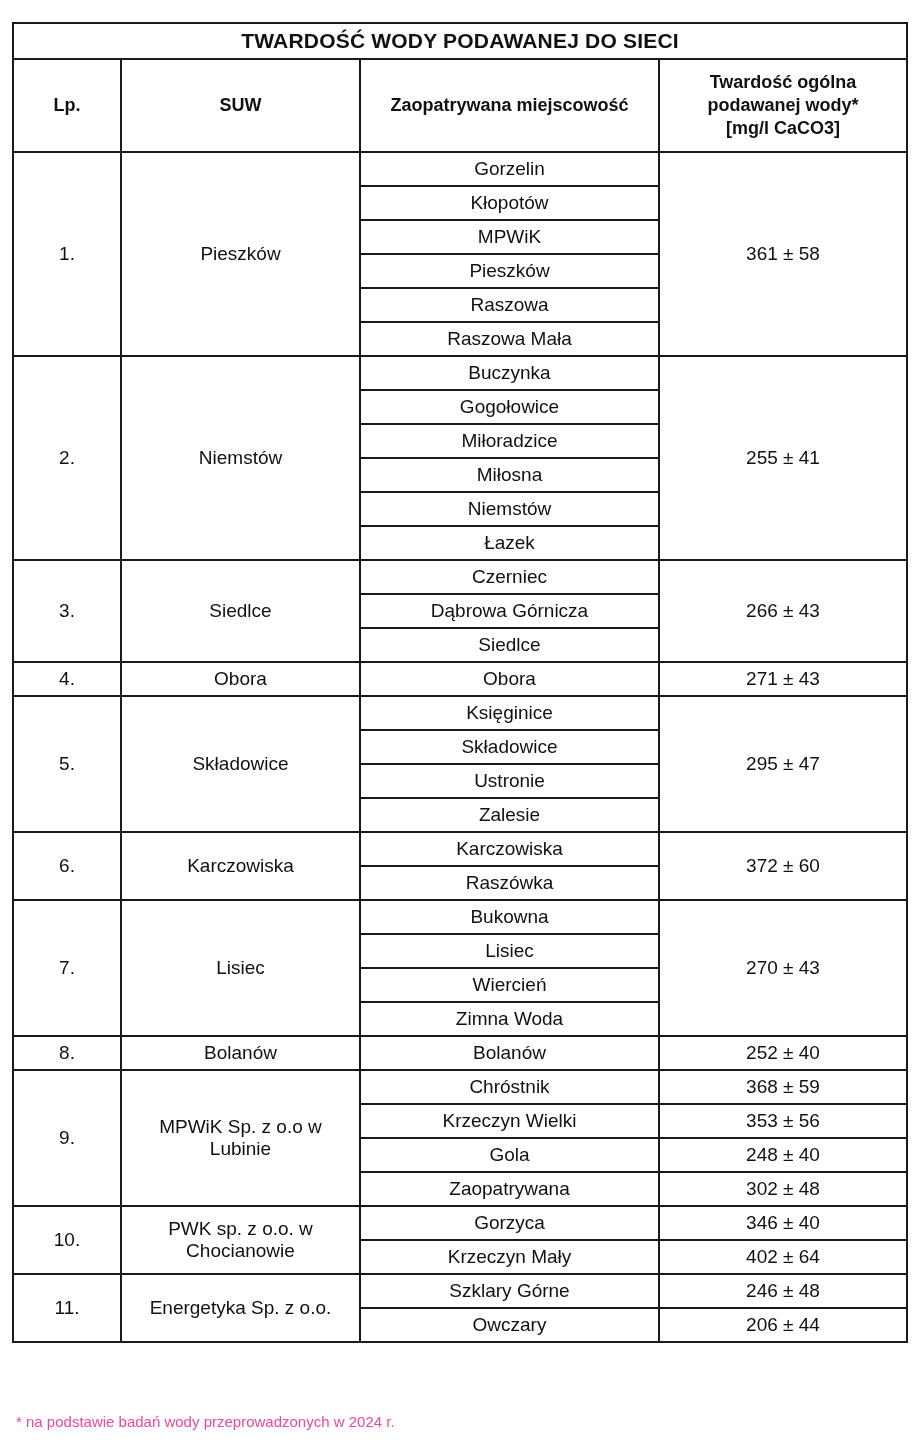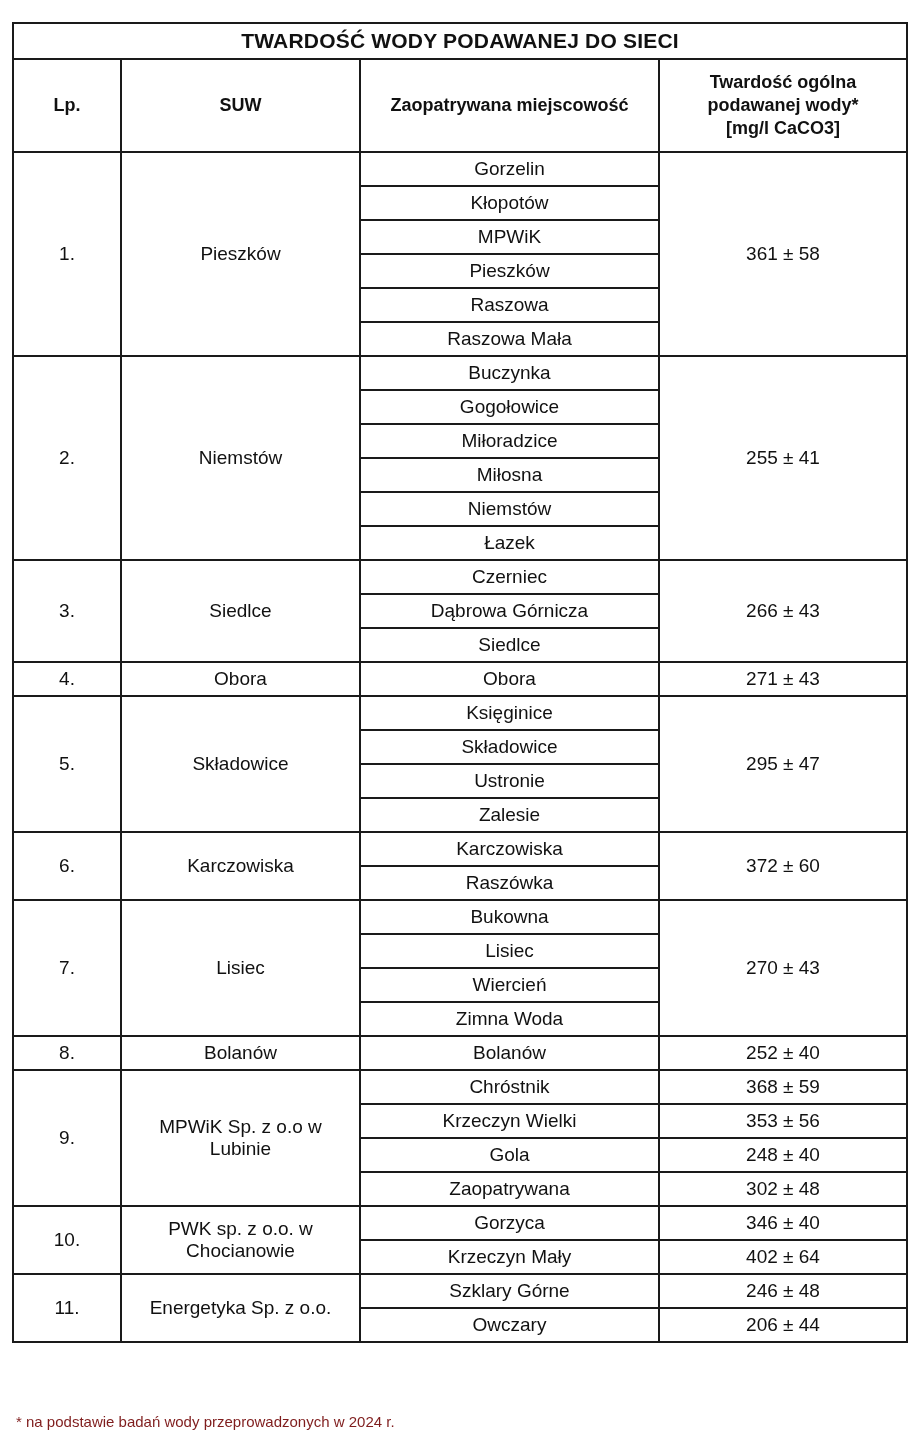--- a/index.html
+++ b/index.html
@@ -5,21 +5,21 @@
   html, body { margin:0; padding:0; background:#ffffff; }
   body { width:918px; height:1450px; position:relative; font-family:"Liberation Sans", "DejaVu Sans", sans-serif; color:#111; }
   #sheet { position:absolute; left:12px; top:22px; width:894px; }
   table { border-collapse:collapse; width:894px; table-layout:fixed; }
   td, th { border:2px solid #1a1a1a; text-align:center; vertical-align:middle; padding:0 4px; font-size:19px; line-height:22px; }
   th { font-weight:bold; }
   .title-cell { height:34px; font-size:21px; font-weight:bold; letter-spacing:0.2px; }
   .head-row th { height:91px; font-size:18px; line-height:23px; }
   .data-row td { height:32px; }
   col.c1 { width:108px; } col.c2 { width:239px; } col.c3 { width:299px; } col.c4 { width:248px; }
-  #footnote { position:absolute; left:16px; top:1413px; font-size:15px; color:#7f1d1d;text-align:center; }
+  #footnote { position:absolute; left:16px; top:1413px; font-size:15px; color:#ec4899;text-align:center; }
 </style>
 </head>
 <body>
 
 <div id="sheet">
   <table>
     <colgroup>
         <col class="c1">
         <col class="c2">
         <col class="c3">

